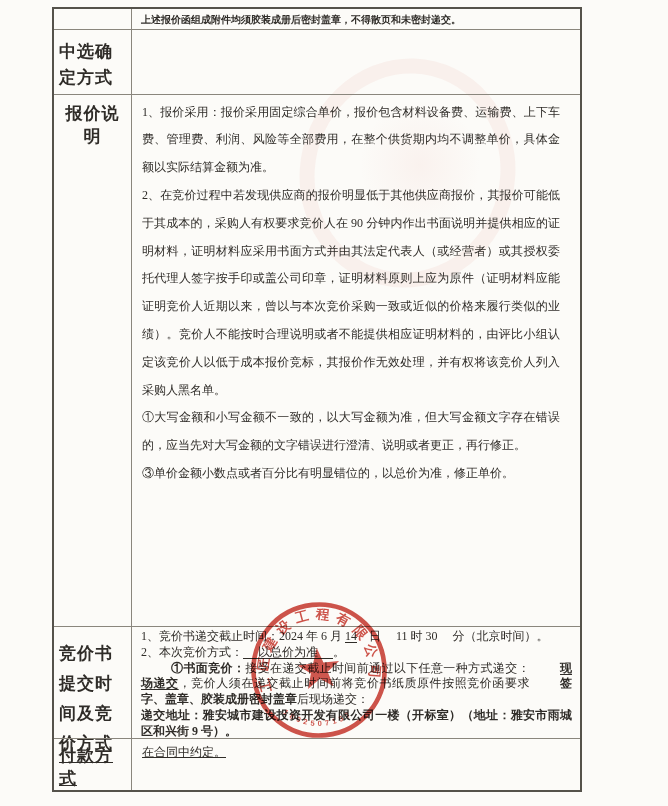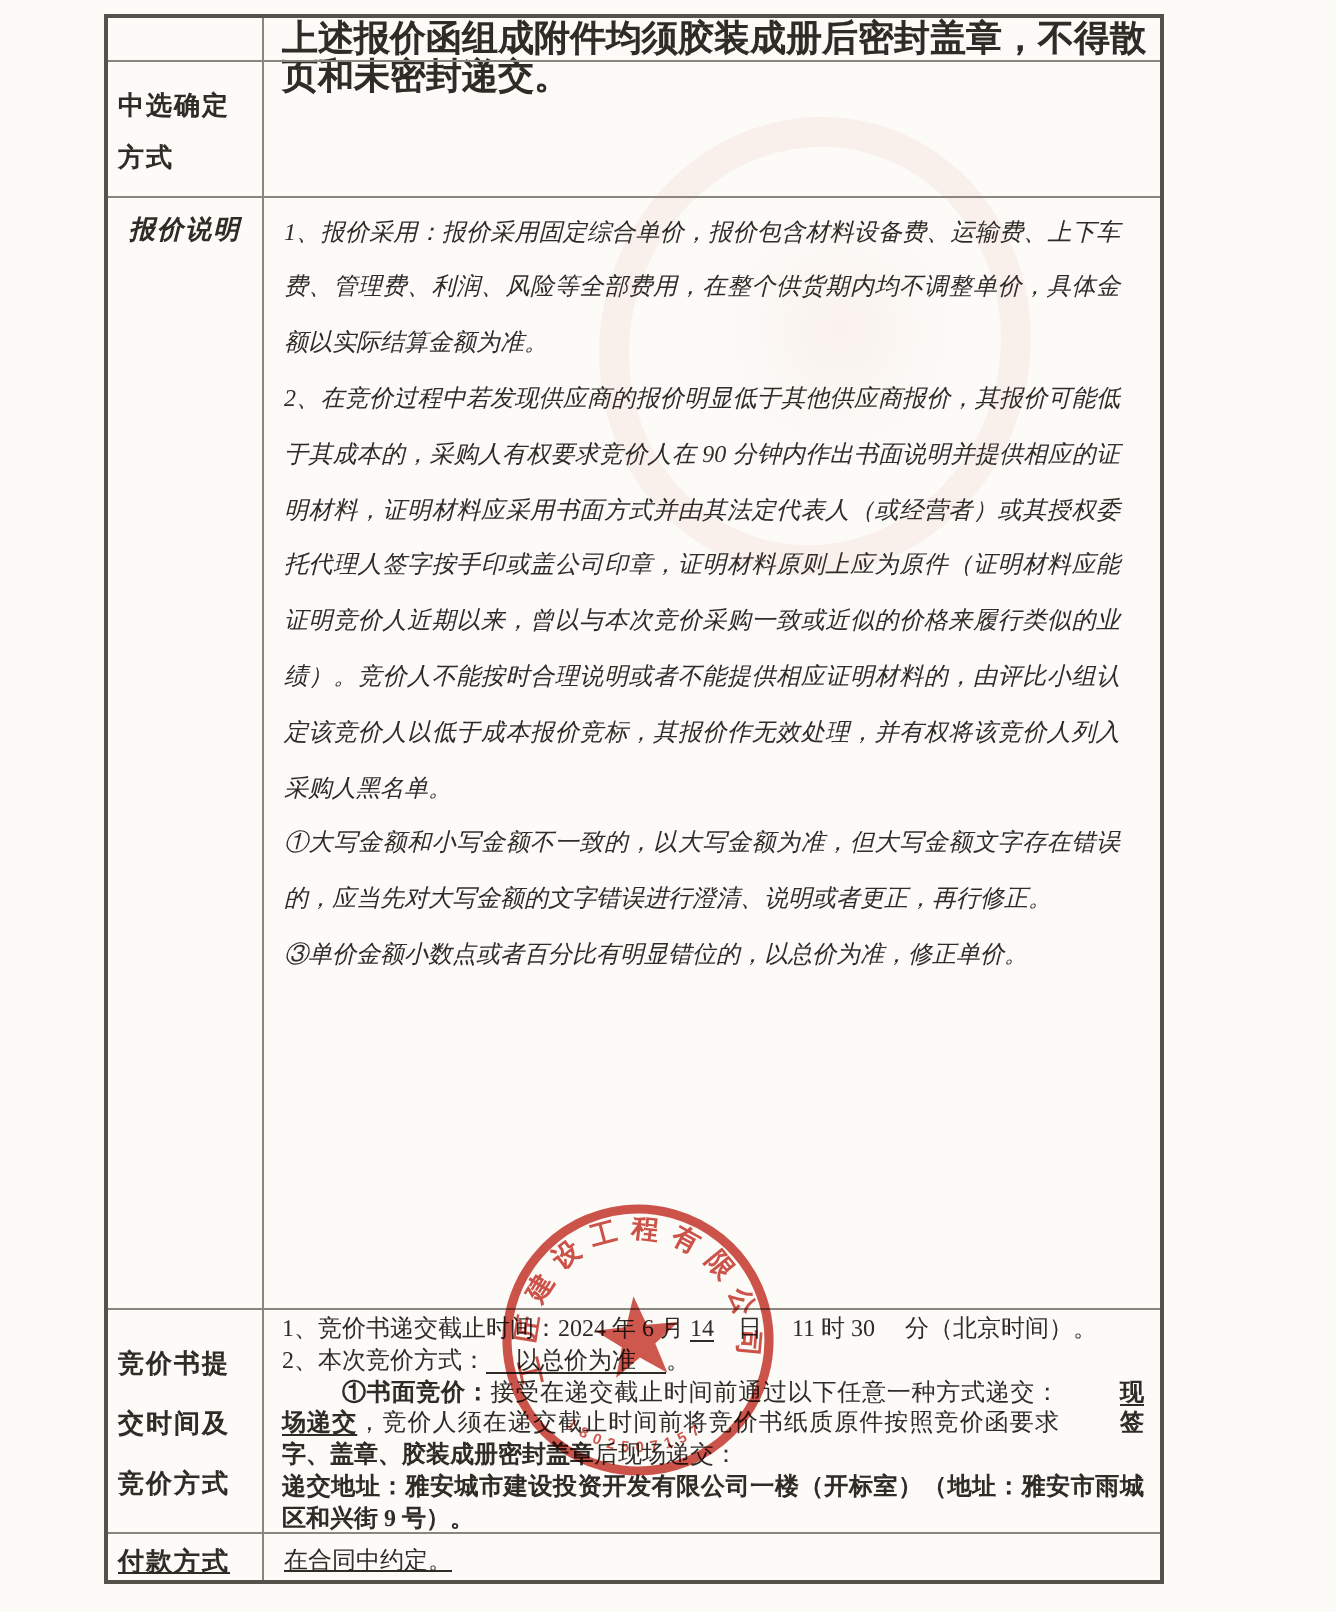--- a/index.html
+++ b/index.html
@@ -25,31 +25,31 @@
   .tbl{
     position:absolute;left:52px;top:7px;width:530px;height:785px;
     border:2px solid #55524b;box-sizing:border-box;
     display:flex;flex-direction:column;
   }
   .row{display:flex;box-sizing:border-box;border-top:1px solid #8a867d;}
   .row.first{border-top:none;}
   .h{
     width:78px;flex:0 0 78px;box-sizing:border-box;
     border-right:1px solid #8a867d;
-    font-weight:bold;font-size:13px;letter-spacing:1px;
+    font-weight:bold;font-size:17px;letter-spacing:1px;
     padding:0 5px;
   }
   .c{flex:1;box-sizing:border-box;font-size:12px;text-align:justify;}
   
   .r1{height:21px;}
-  .r1 .c{font-weight:bold;font-size:18px;line-height:19px;padding:1px 0 0 9px;text-align:left;}
+  .r1 .c{font-weight:bold;font-size:10px;line-height:19px;padding:1px 0 0 9px;text-align:left;}
   .r2{height:68px;}
   .r2 .h{padding-top:9px;line-height:26px;}
   .r2 .c{line-height:16.6px;padding:1px 8px 0 9px;text-indent:2em;}
-  .r3{height:560px;font-style:italic;}
+  .r3{height:560px;}
   .r3 .h{padding-top:7px;text-align:center;}
   .r3 .c{padding:4px 20px 0 10px;}
   .r3 .c p{margin:0;line-height:27.8px;}
   .r4{height:112px;}
   .r4 .h{padding-top:12px;line-height:30px;}
   .r4 .c{padding:2px 8px 0 9px;line-height:15.8px;}
   .r4 .c .ln{white-space:pre-wrap;}
   .r4 .c p{margin:0;}
   .r5{flex:1;text-decoration:underline;}
   .r5 .h{padding-top:5px;}

